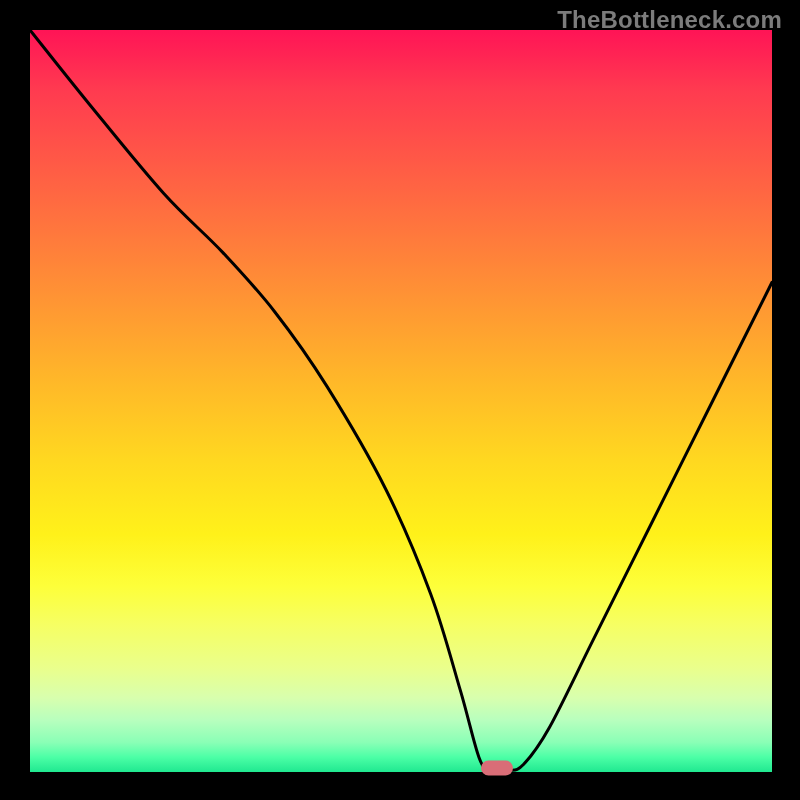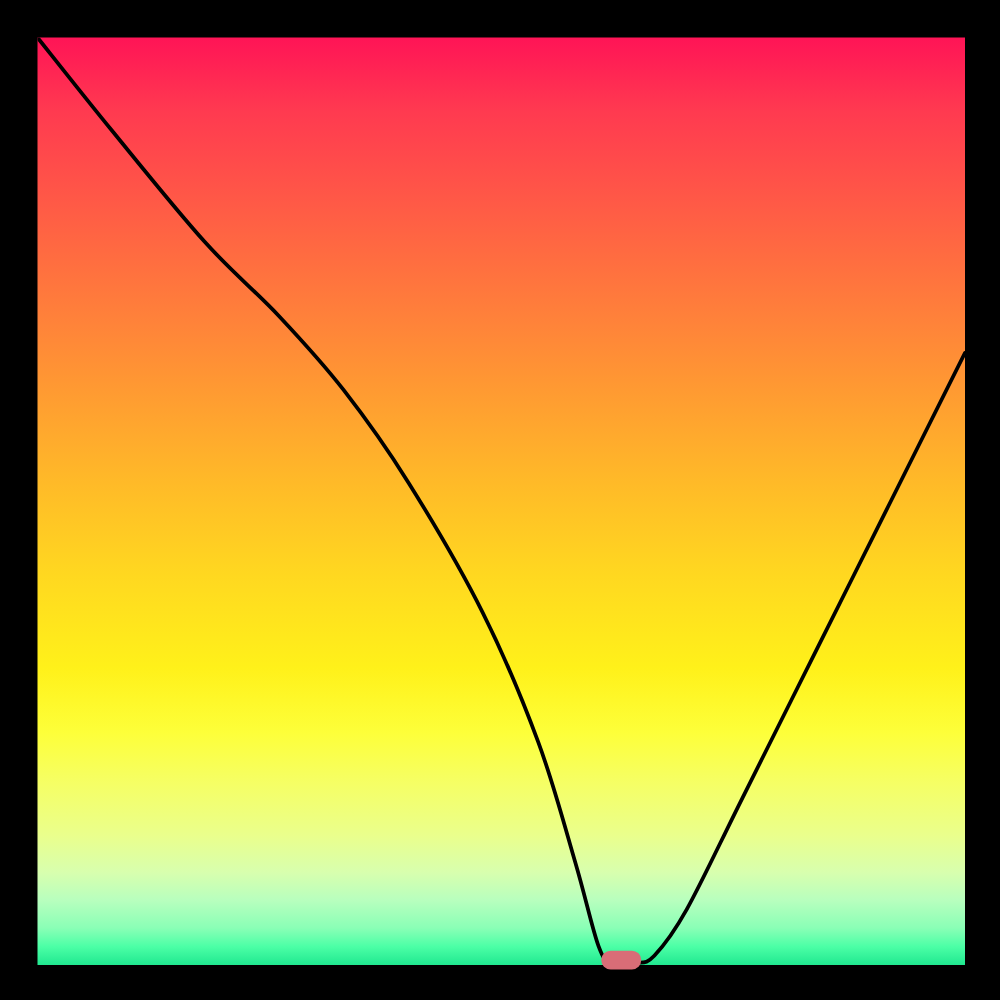--- a/index.html
+++ b/index.html
@@ -67,19 +67,20 @@
     border-radius: 8px;
     background: #d96d77;
     z-index: 3;
     transform: translate(-50%, -50%);
   }
 </style>
 </head>
 <body>
 
 <div class="container">
+  <div class="watermark">TheBottleneck.com</div>
   <div class="plot-area">
     <svg class="curve" viewBox="0 0 742 742" preserveAspectRatio="none">
       <path id="curve-path" d="M 0.00 0.00 C 9.89 12.37, 37.10 46.99, 59.36 74.20 C 81.62 101.41, 111.30 138.51, 133.56 163.24 C 155.82 187.97, 174.37 202.81, 192.92 222.60 C 211.47 242.39, 227.55 259.70, 244.86 281.96 C 262.17 304.22, 278.25 326.48, 296.80 356.16 C 315.35 385.84, 338.85 425.41, 356.16 460.04 C 373.47 494.67, 388.31 530.53, 400.68 563.92 C 413.05 597.31, 422.32 633.17, 430.36 660.38 C 438.40 687.59, 443.96 713.80, 448.91 727.16 C 453.86 740.52, 455.09 738.29, 460.04 740.52 C 464.99 742.74, 473.03 741.51, 478.59 740.52 C 484.16 739.53, 486.63 741.75, 493.43 734.58 C 500.23 727.41, 507.65 718.50, 519.40 697.48 C 531.15 676.46, 546.61 643.07, 563.92 608.44 C 581.23 573.81, 603.49 529.29, 623.28 489.72 C 643.07 450.15, 662.85 410.57, 682.64 371.00 C 702.43 331.43, 732.11 272.07, 742.00 252.28" fill="none" stroke="#000000" stroke-width="3" stroke-linecap="round" stroke-linejoin="round"></path>
     </svg>
     <div class="marker" id="marker" style="left: 467.46px; top: 737.548px; background: rgb(217, 109, 119);"></div>
   </div>
 </div>
 
 </body></html>

